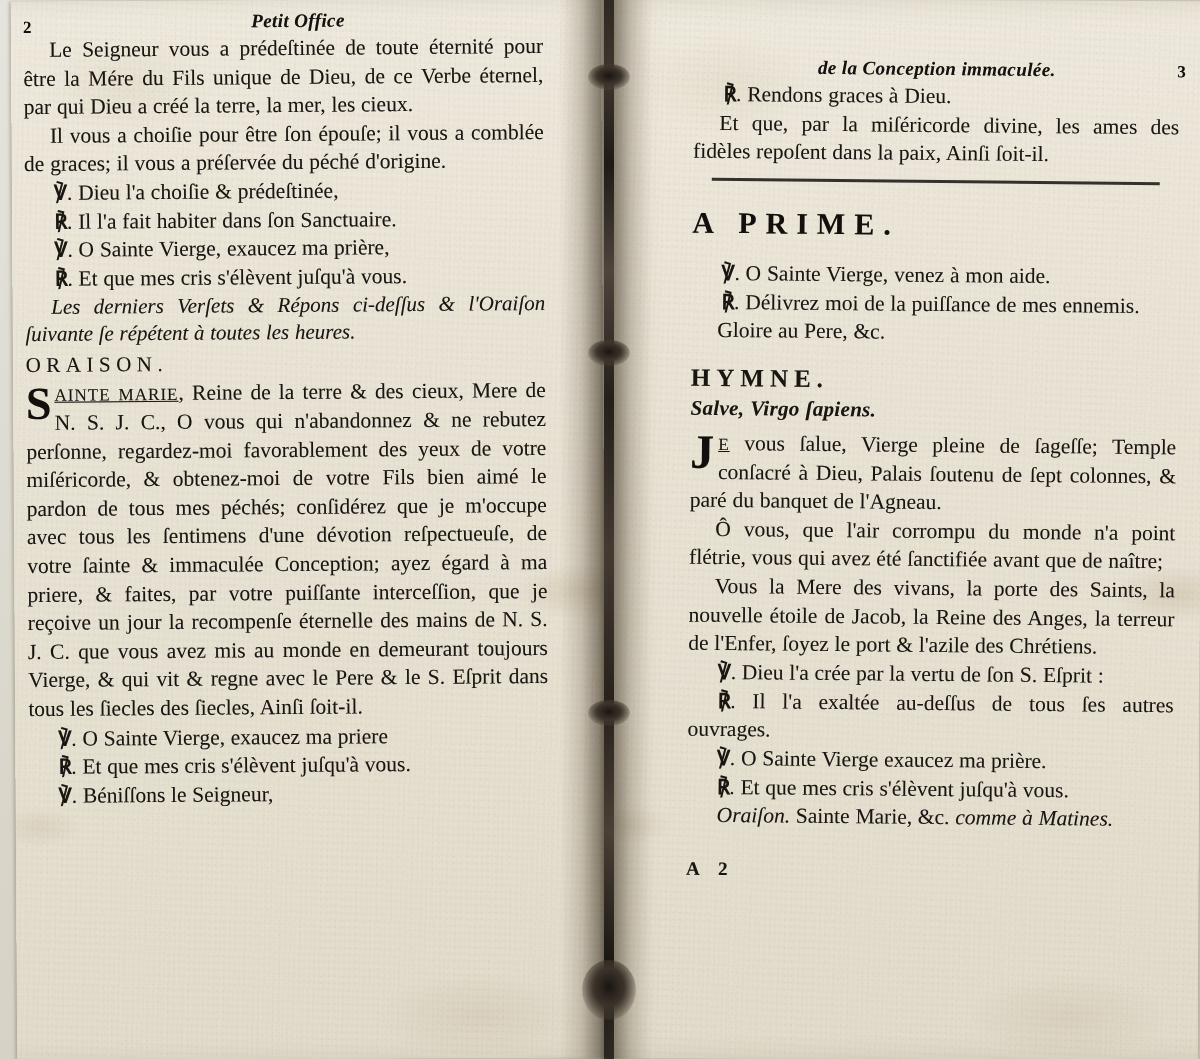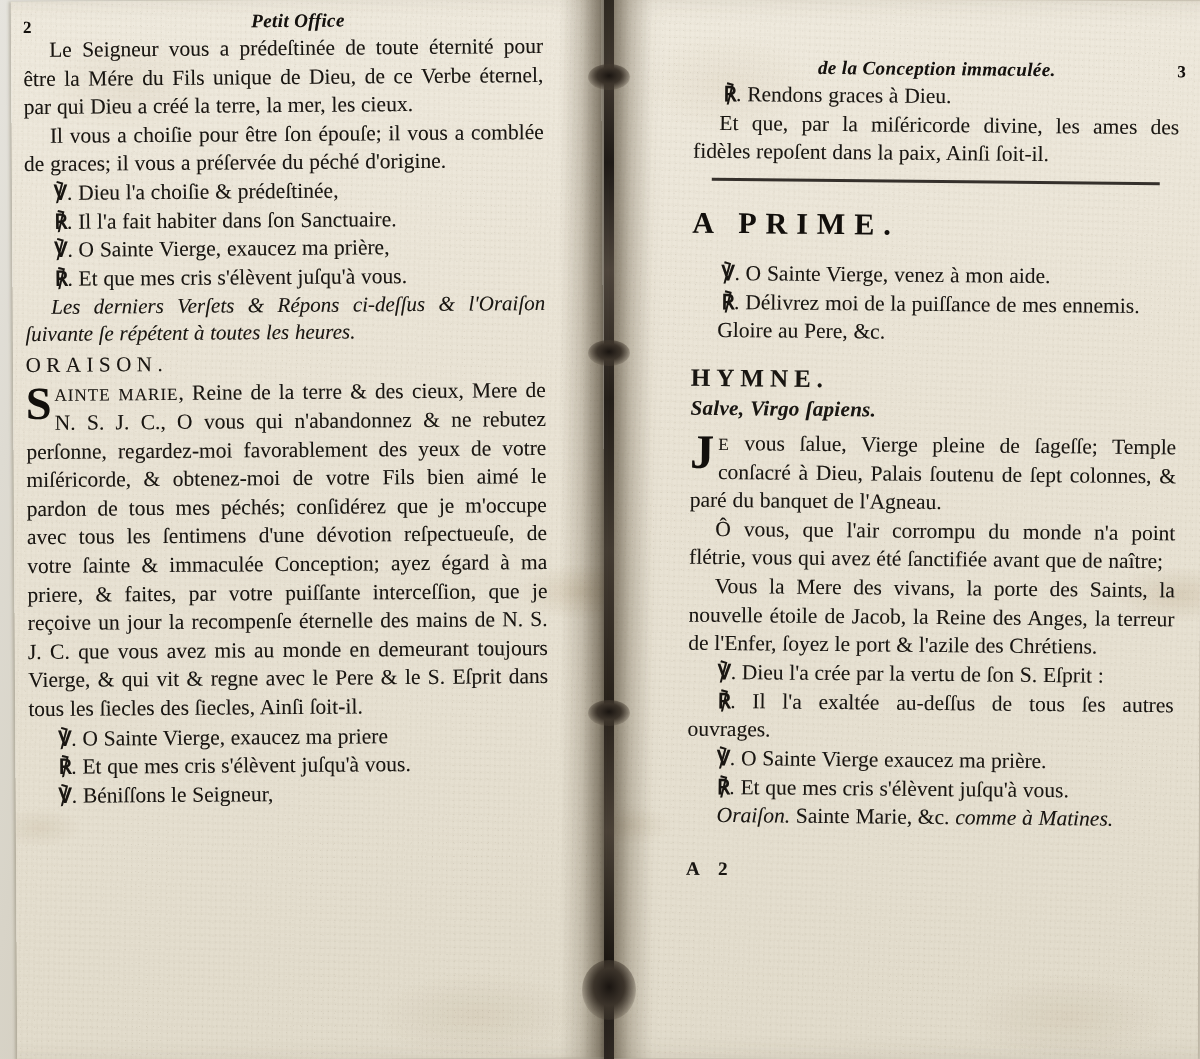--- a/index.html
+++ b/index.html
@@ -223,20 +223,21 @@
     border: 0;
     border-top: 3.5px solid #1b1713;
     opacity: .88;
   }
 
   
   .sc {
     font-size: .80em;
     letter-spacing: .9px;
     text-transform: uppercase;
+    text-decoration: underline;
   }
 
   
   .dropcap {
     float: left;
     font-size: 46px;
     line-height: .92;
     font-weight: 700;
     padding: 2px 3px 0 0;
     margin-top: 1px;

